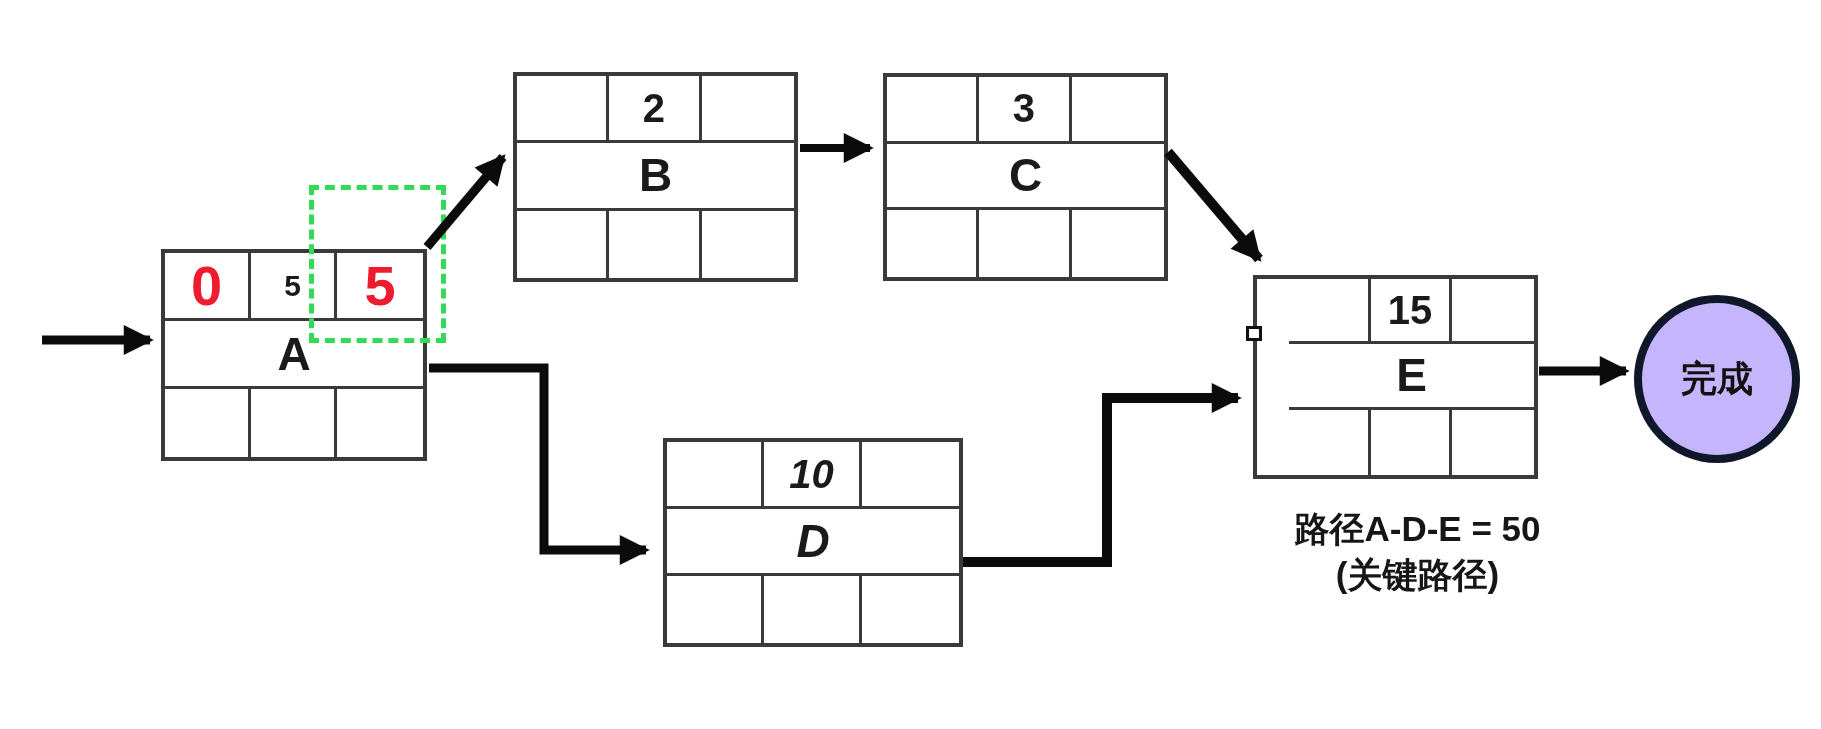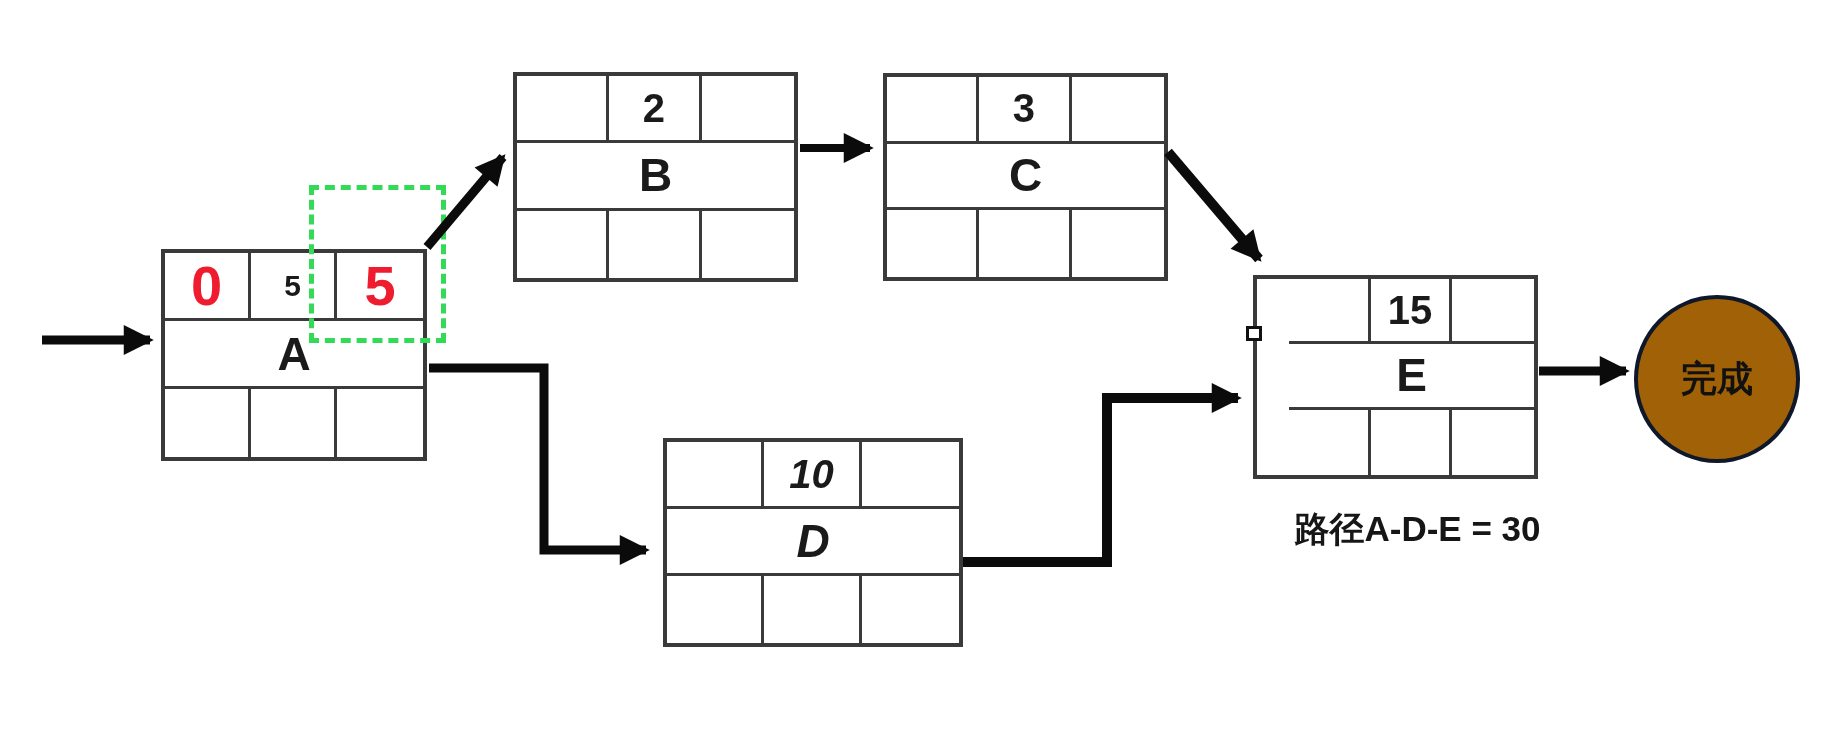--- a/index.html
+++ b/index.html
@@ -29,21 +29,21 @@
   }
   .cell.col3{border-right:none;}
   .cell.mid{grid-column:1 / 4;border-right:none;font-size:46px;}
   .cell.bot{border-bottom:none;}
   .cell.small{font-size:30px;}
   .cell .red{font-size:56px;}
   
   .finish{
     position:absolute;
     width:166px;height:168px;border-radius:50%;
-    background:#a16207;border:4px solid #0f172a;
+    background:#c4b5fd;border:8px solid #0f172a;
     box-sizing:border-box;
     display:flex;align-items:center;justify-content:center;
     font-size:36px;font-weight:bold;color:#111;
   }
   
   .highlight-box{
     position:absolute;
     border:5px dashed #35d958;
     box-sizing:border-box;
     background:transparent;
@@ -152,16 +152,17 @@
     <line x1="1539" y1="371" x2="1626" y2="371" stroke-width="9" marker-end="url(#ah)"></line>
   </svg>
 
   <div class="handle" style="left:1246px;top:326px;"></div>
 
   <div class="finish" style="left:1634px;top:295px;">
     <span>完成</span>
   </div>
 
   <div class="annotation" style="left:1245px;top:506px;width:345px;">
-    <div>路径A-D-E = 30</div>
+    <div>路径A-D-E = 50</div>
+    <div>(关键路径)</div>
   </div>
 
 </div>
 
 </body></html>

